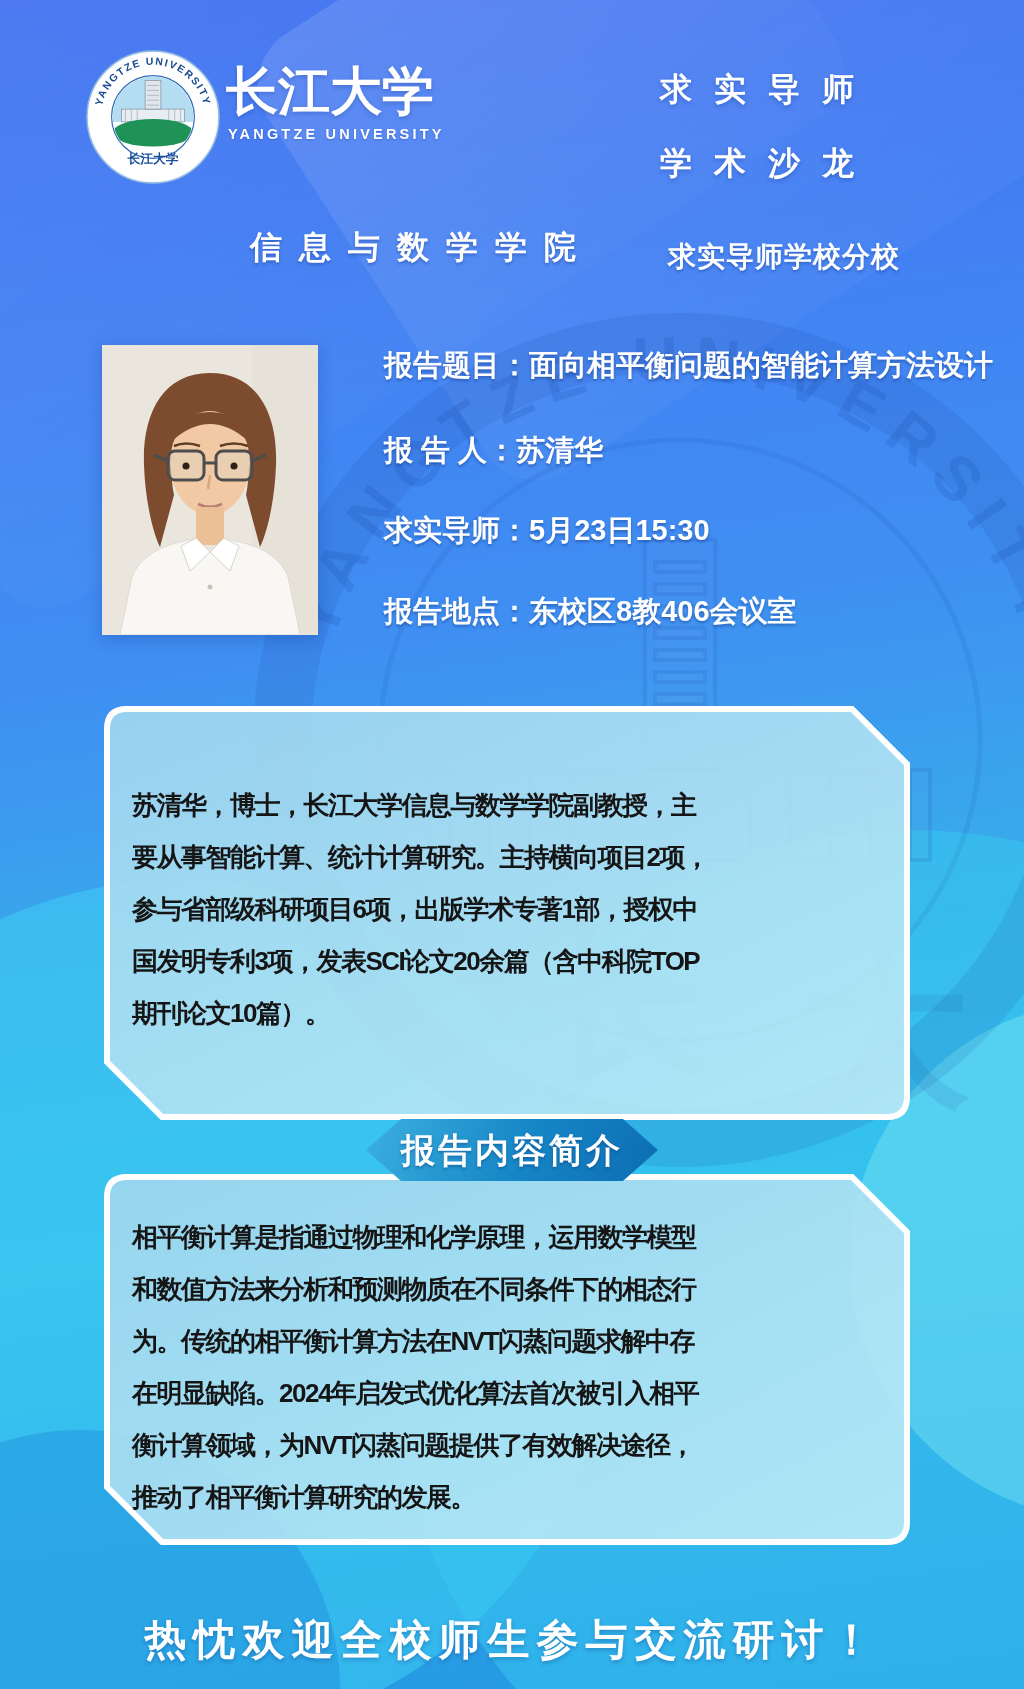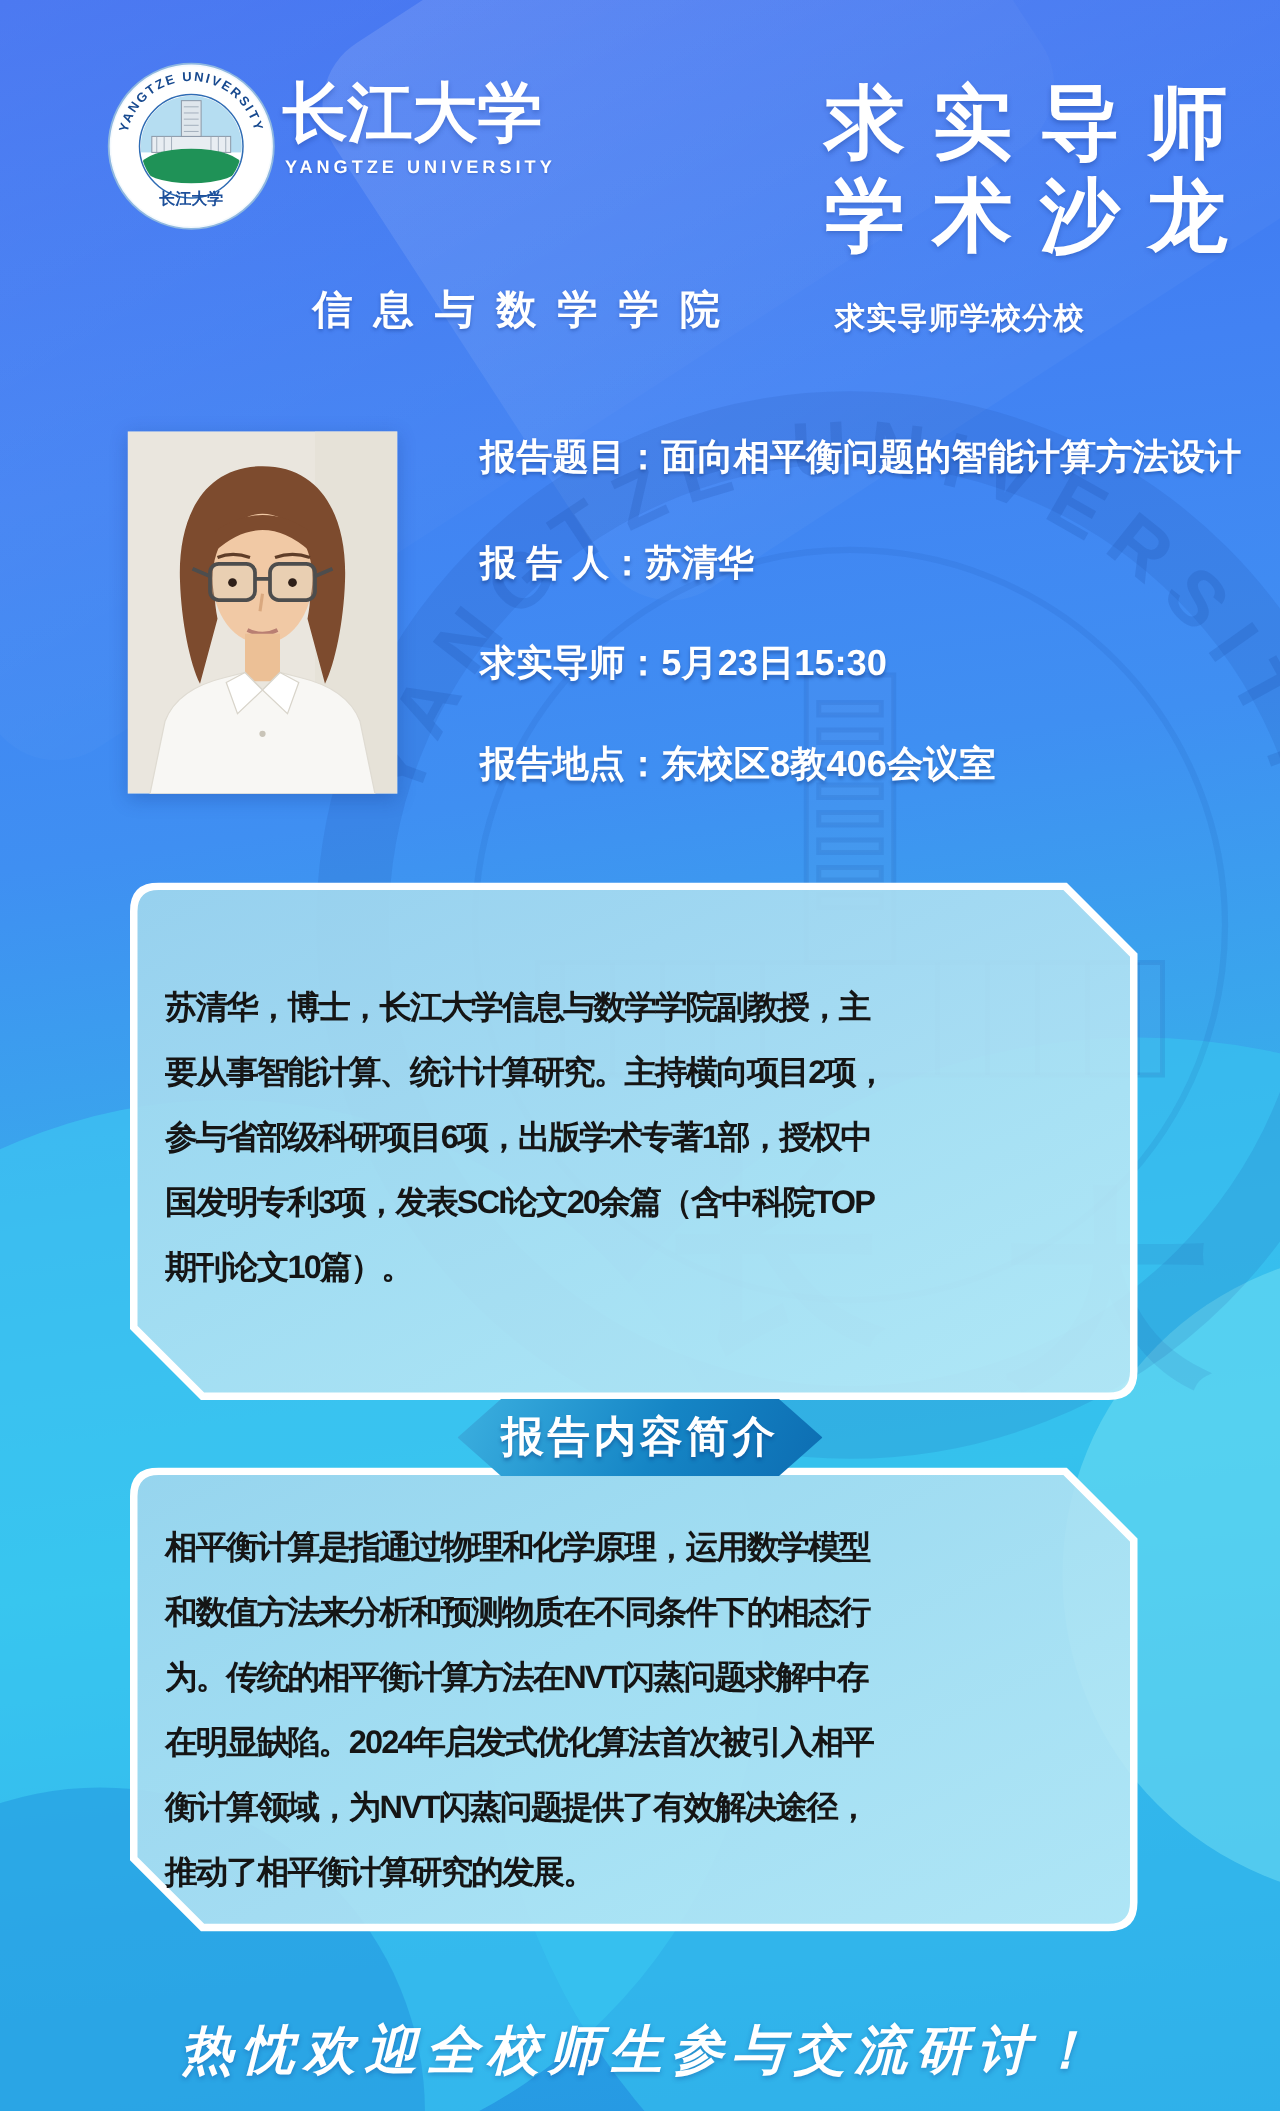--- a/index.html
+++ b/index.html
@@ -22,27 +22,27 @@
 
   .watermark{left:240px;top:300px;width:880px;height:880px;pointer-events:none;}
 
   
   .logo{left:84px;top:48px;width:138px;height:138px;}
   .brand-cn{left:226px;top:58px;width:220px;height:66px;color:#fff;
     font-family:"DejaVu Serif","Liberation Serif",serif;font-weight:bold;font-size:52px;line-height:66px;
     text-shadow:0 2px 4px rgba(10,40,120,.25);}
   .brand-en{left:228px;top:126px;color:#fff;font-size:14.5px;font-weight:bold;letter-spacing:3.2px;
     text-shadow:0 1px 2px rgba(10,40,120,.3);}
-  .salon{left:660px;top:62px;width:300px;color:#fff;
-    font-family:"DejaVu Serif","Liberation Serif",serif;font-weight:bold;font-size:64px;
+  .salon{left:660px;top:52px;width:300px;color:#fff;
+    font-family:"DejaVu Serif","Liberation Serif",serif;font-weight:bold;font-size:32px;
     text-shadow:0 2px 4px rgba(10,40,120,.3);}
   .salon div{letter-spacing:22px;line-height:74px;white-space:nowrap;}
   .dept{left:250px;top:226px;color:#fff;font-weight:bold;font-size:32px;letter-spacing:17px;
     white-space:nowrap;text-shadow:0 2px 3px rgba(10,40,120,.35);}
-  .branch{left:668px;top:238px;color:#fff;font-weight:bold;font-size:24px;letter-spacing:1px;
+  .branch{left:668px;top:238px;color:#fff;font-weight:bold;font-size:28px;letter-spacing:1px;
     white-space:nowrap;text-shadow:0 2px 3px rgba(10,40,120,.35);}
 
   
   .photo{left:102px;top:345px;width:216px;height:290px;box-shadow:0 4px 14px rgba(10,40,120,.25);}
   .info-row{left:384px;width:620px;height:36px;color:#fff;font-weight:bold;font-size:29px;
     white-space:nowrap;text-shadow:0 2px 3px rgba(8,40,110,.4);}
   .row0{top:346px;} .row1{top:431px;} .row2{top:511px;} .row3{top:592px;}
 
   
   .box-svg{pointer-events:none;}
@@ -56,21 +56,21 @@
   .badge1{left:366px;top:681px;}
   .badge2{left:366px;top:1119px;}
   .box-text{color:#151515;font-weight:bold;font-size:26px;line-height:52px;letter-spacing:-1.5px;
     white-space:pre-line;width:766px;}
   .bio-text{left:132px;top:779px;}
   .abstract-text{left:132px;top:1211px;}
 
   
   .slogan{left:0;top:1612px;width:1024px;text-align:center;color:#fff;
     font-family:"DejaVu Serif","Liberation Serif",serif;font-weight:bold;font-size:42px;letter-spacing:7px;
-    text-shadow:0 2px 4px rgba(10,40,120,.3);white-space:nowrap;font-style:italic;}
+    text-shadow:0 2px 4px rgba(10,40,120,.3);white-space:nowrap;}
 </style>
 </head>
 <body>
 
 <div class="poster">
 
   <div class="layer band-a"></div>
   <div class="layer band-b"></div>
   <div class="layer blob blob-left"></div>
   <div class="layer blob blob-right"></div>

